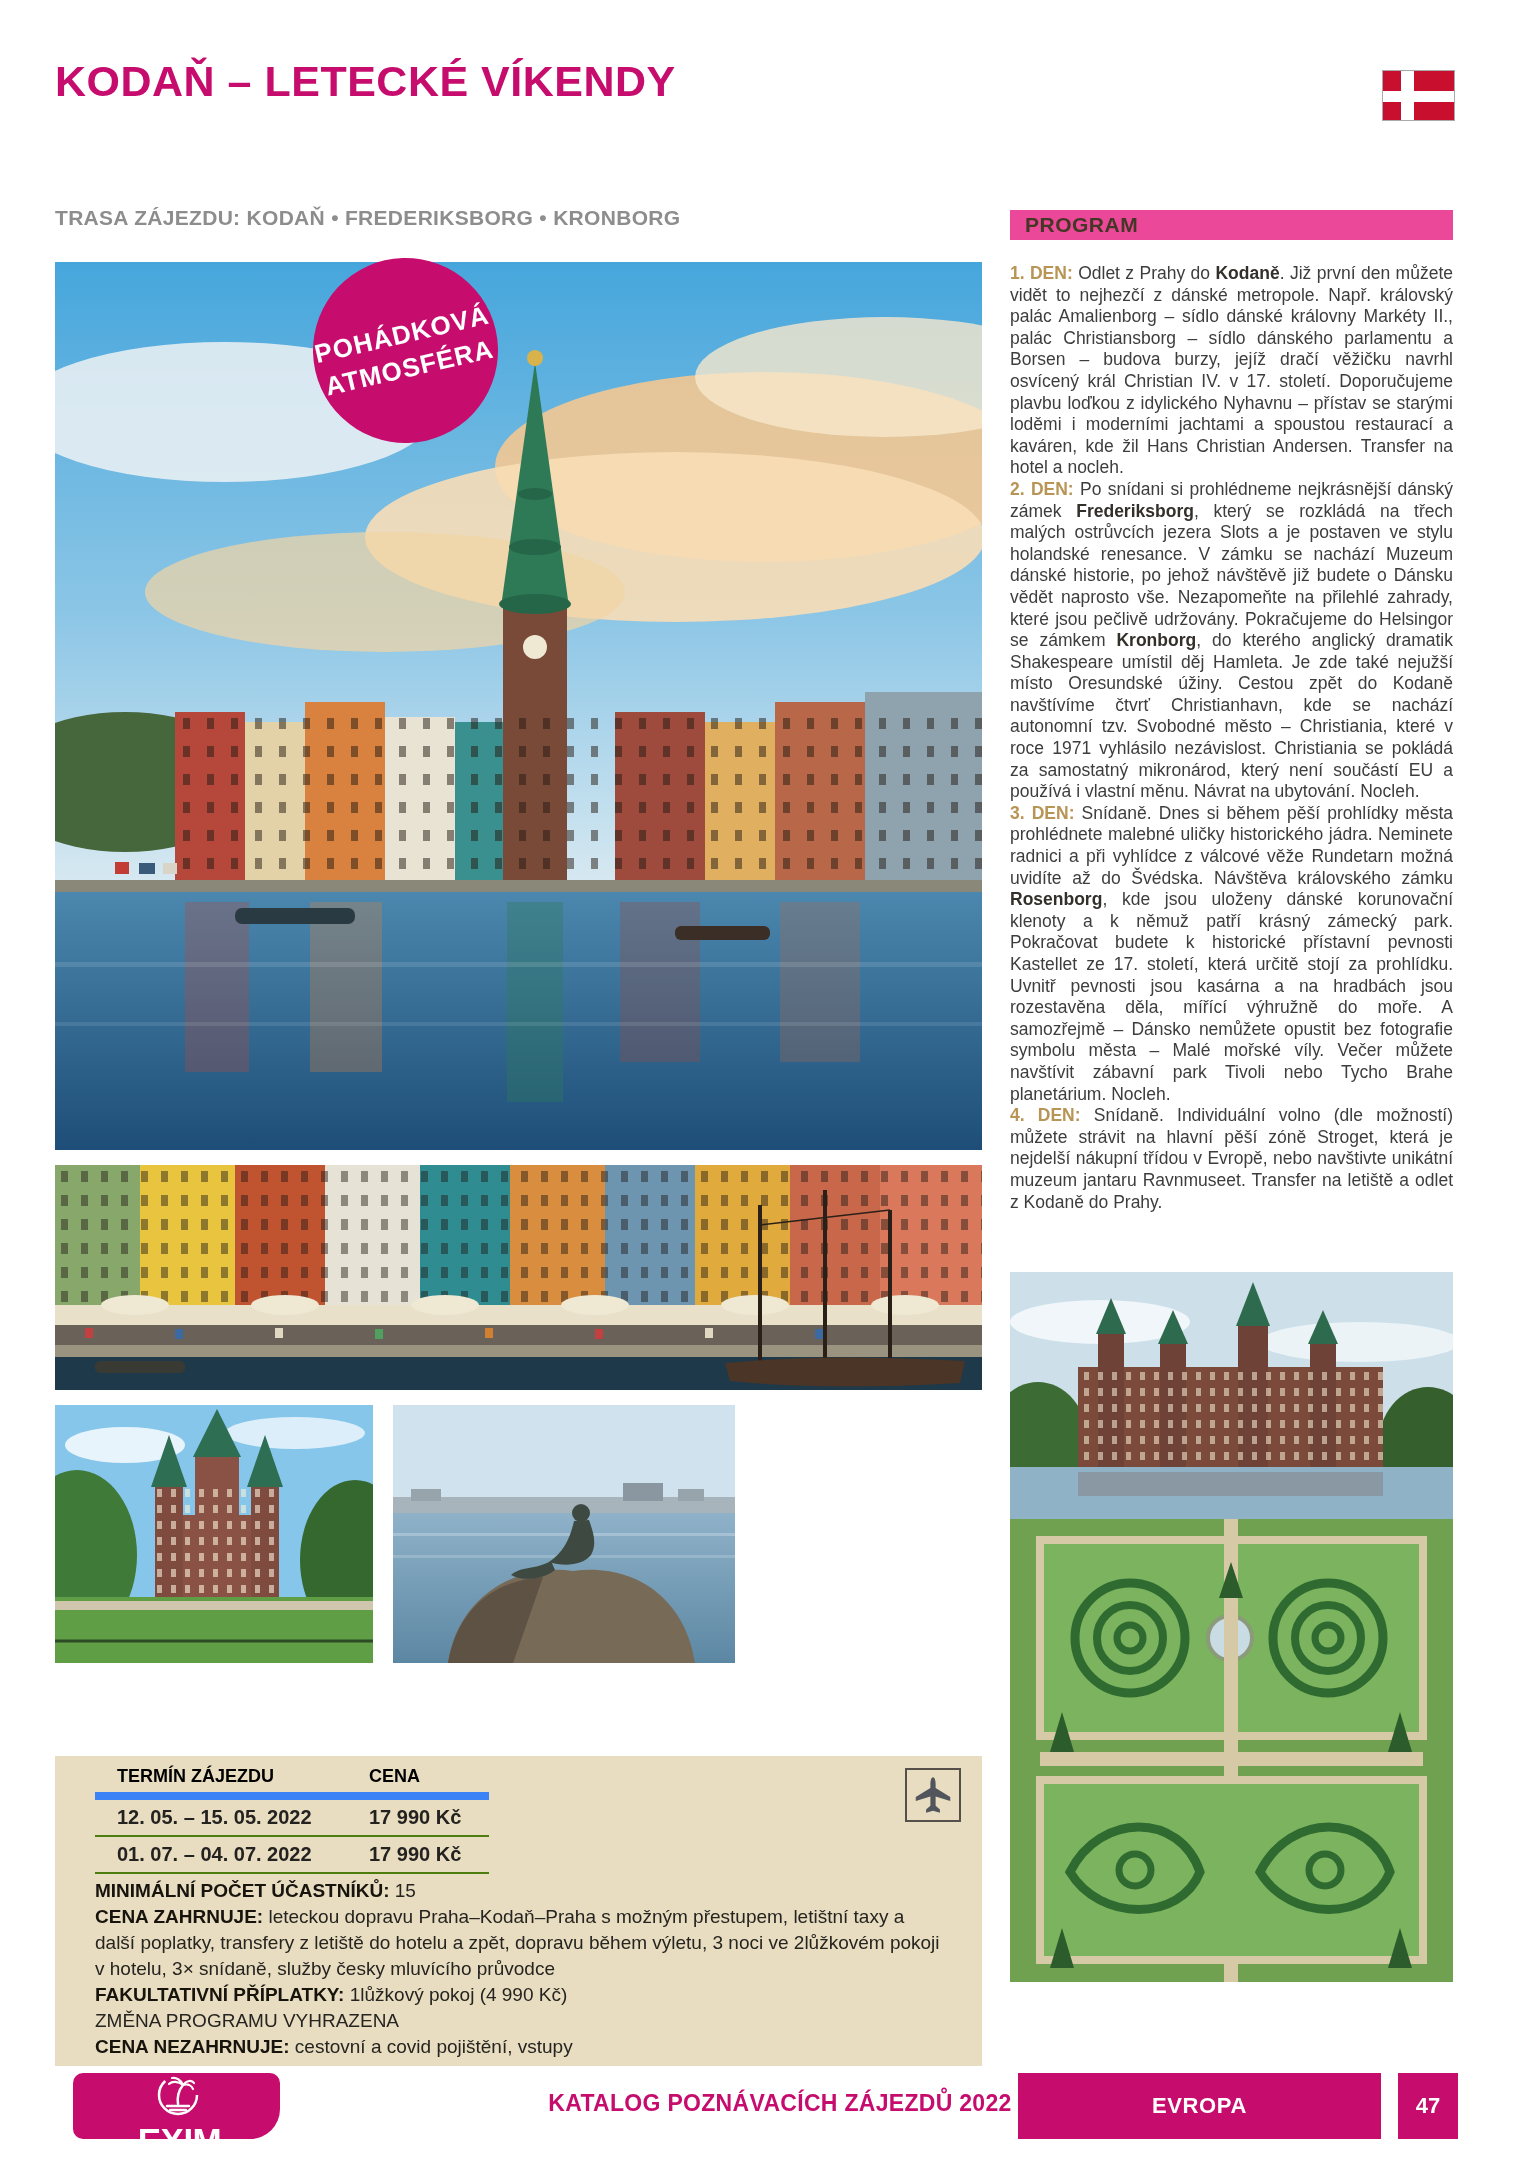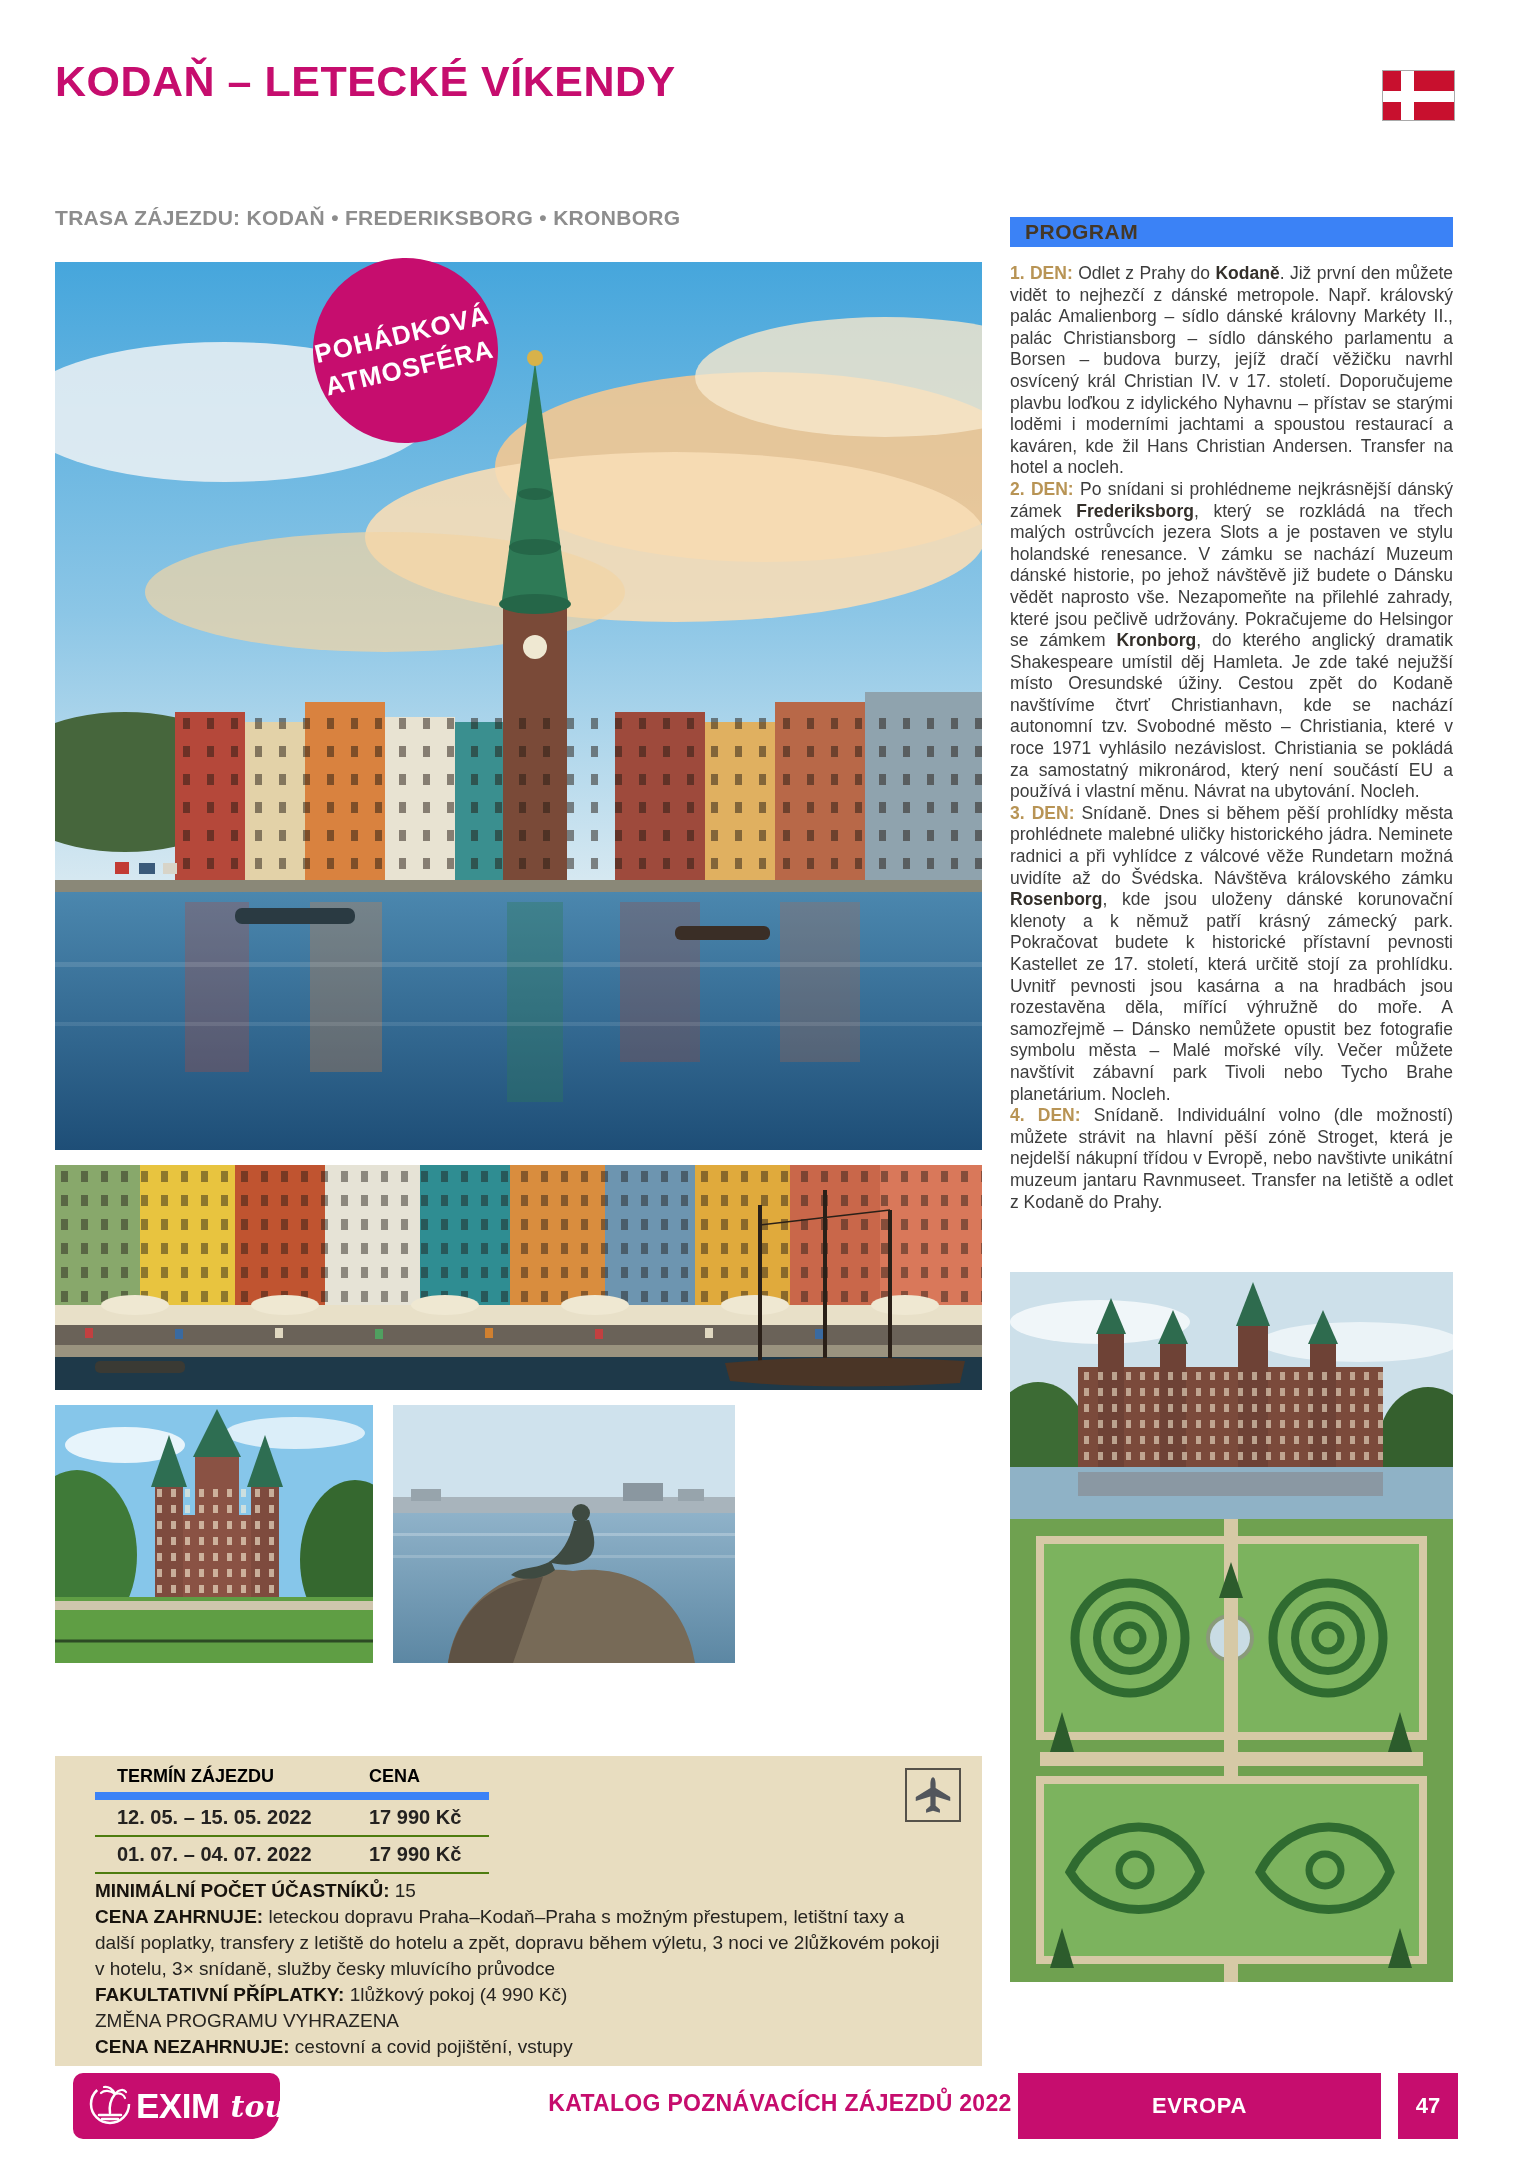--- a/index.html
+++ b/index.html
@@ -26,21 +26,21 @@
   .photo-rosenborg{left:55px;top:1405px;width:318px;height:258px;}
   .photo-mermaid{left:393px;top:1405px;width:342px;height:258px;}
   .photo-gardens{left:1010px;top:1272px;width:443px;height:710px;}
 
   
   .badge{left:313px;top:258px;width:185px;height:185px;border-radius:50%;background:#c60d6e;
          transform:rotate(-13deg);display:flex;flex-direction:column;align-items:center;justify-content:center;
          color:#fff;font-weight:bold;font-size:26px;letter-spacing:1px;line-height:34px;}
 
   
-  .program-header{left:1010px;top:217px;width:443px;height:30px;background:#3b82f6;color:#443726;
+  .program-header{left:1010px;top:210px;width:443px;height:30px;background:#ec4899;color:#443726;
          font-size:21px;font-weight:bold;line-height:30px;padding-left:15px;box-sizing:border-box;letter-spacing:.5px;}
   .program-text{left:1010px;top:263px;width:443px;font-size:17.5px;line-height:21.6px;color:#3d3d3d;}
   .program-text p.day{margin:0;text-align:justify;}
   .day-label{color:#b89455;font-weight:bold;}
   .program-text b{color:#332f2a;}
 
   
   .info-box{left:55px;top:1756px;width:927px;height:310px;background:#e8ddc0;}
   .price-table{position:absolute;left:40px;top:8px;border-collapse:collapse;}
   .price-table th{color:#000000;font-size:18px;font-weight:bold;text-align:left;
@@ -51,21 +51,21 @@
   .price-table td.col-price{padding-left:0;}
   .col-term{width:252px;}
   .col-price{width:120px;margin-top:44px;}
   .plane-box{position:absolute;left:850px;top:12px;width:56px;height:54px;border:2px solid #55514a;
         box-sizing:border-box;display:flex;align-items:center;justify-content:center;}
   .info-lines{position:absolute;left:40px;top:122px;width:848px;font-size:19px;line-height:26px;color:#262420;}
   .info-lines b{color:#17130d;}
 
   
   .footer-logo{left:73px;top:2073px;width:207px;height:66px;background:#c60d6e;
-        border-radius:10px 10px 30px 10px;display:flex;align-items:center;padding-left:15px;box-sizing:border-box;}
+        border-radius:10px 10px 30px 10px;display:flex;align-items:center;padding-left:2px;box-sizing:border-box;flex-direction:column;}
   .logo-exim{color:#fff;font-size:35px;font-weight:bold;letter-spacing:-.5px;margin-left:4px;}
   .logo-tours{color:#fff;font-size:30px;font-weight:bold;font-style:italic;
         font-family:"DejaVu Serif",serif;margin-left:11px;}
   .footer-catalog{left:400px;top:2090px;width:760px;text-align:center;color:#c60d6e;
         font-size:23px;font-weight:bold;letter-spacing:.3px;}
   .footer-region{left:1018px;top:2073px;width:363px;height:66px;background:#c60d6e;color:#fff;
         font-size:22px;font-weight:bold;text-align:center;line-height:66px;letter-spacing:.6px;}
   .footer-page{left:1398px;top:2073px;width:60px;height:66px;background:#c60d6e;color:#fff;
         font-size:22px;font-weight:bold;text-align:center;line-height:66px;}
 </style>

